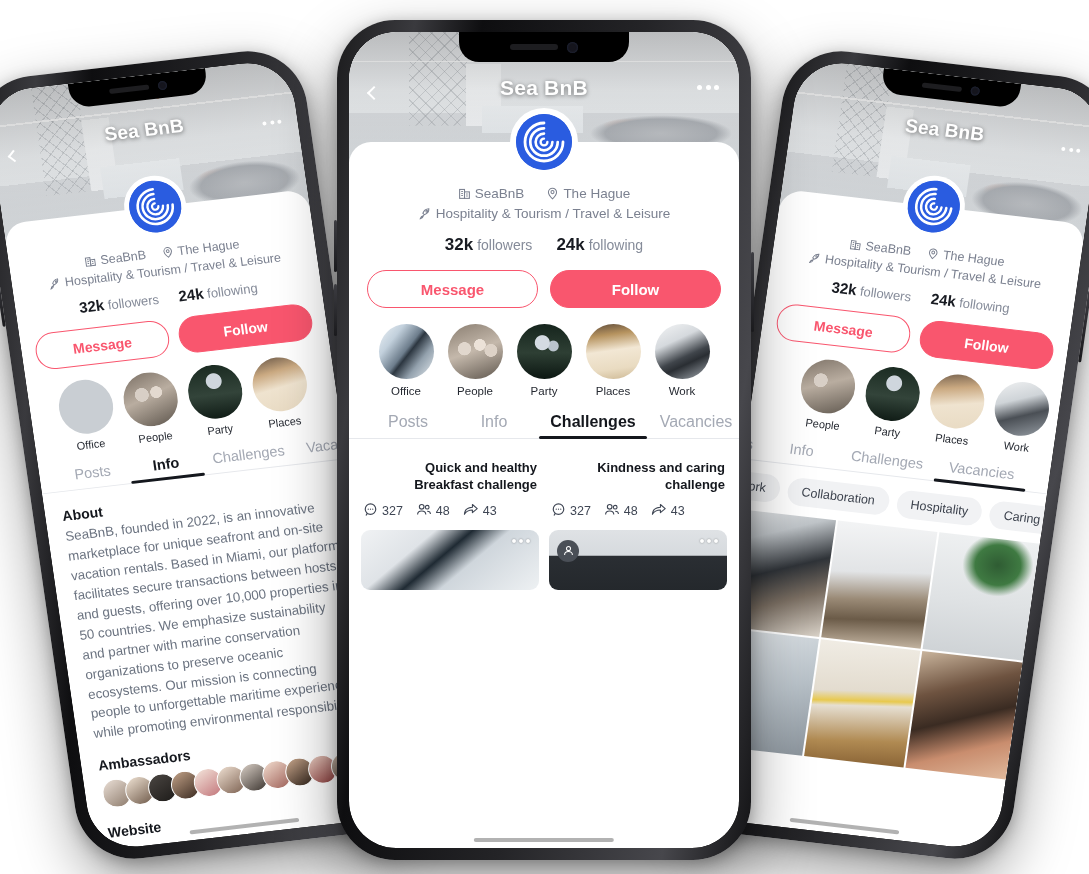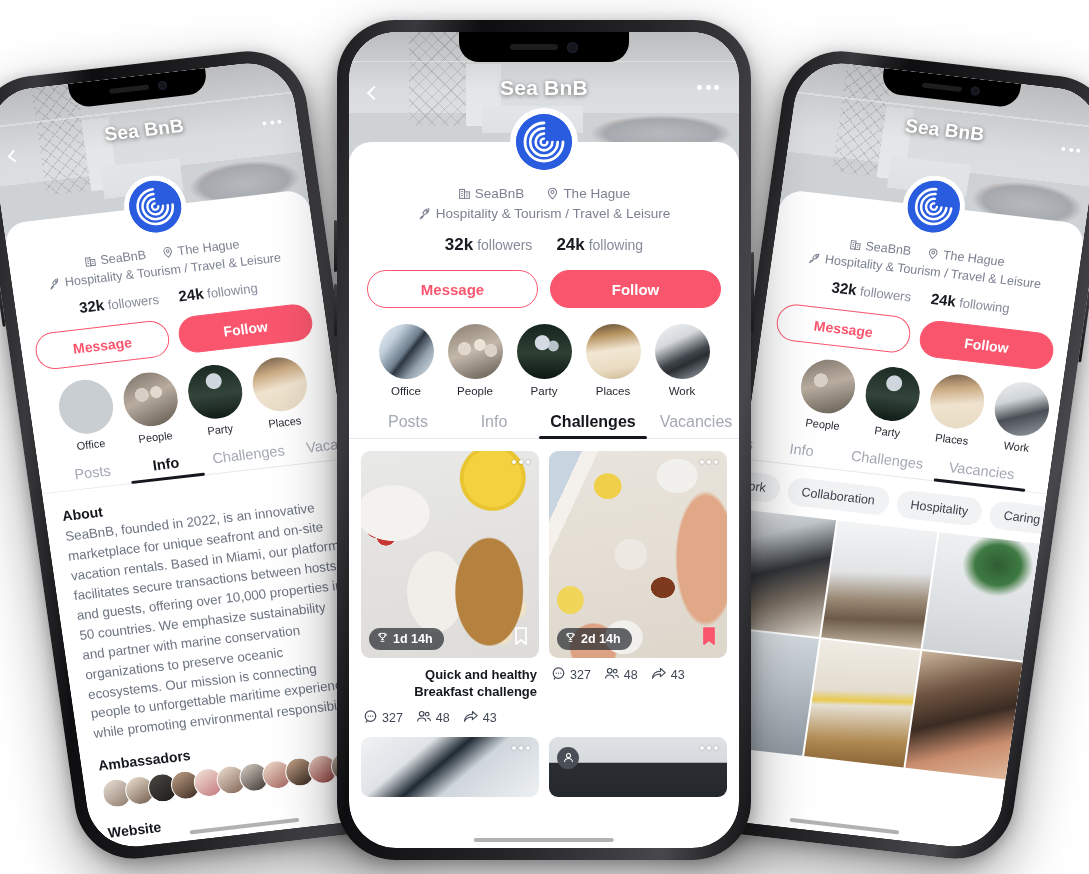--- a/index.html
+++ b/index.html
@@ -701,63 +701,20 @@
         <div class="tabs" style="margin-top:16px; padding:0 18px; font-size:16px;">
           <div class="tab" style="flex:0 0 82px;">Posts</div>
           <div class="tab" style="flex:0 0 90px;">Info</div>
           <div class="tab active" style="flex:0 0 108px;">Challenges</div>
           <div class="tab" style="flex:0 0 98px;">Vacancies</div>
         </div>
 
         <div class="cards">
 
           <div class="card">
-            <div class="card-img" style="background:
-                   radial-gradient(circle at 74% 13%, #f3d13f 0 13%, #e9c631 13% 14.5%, transparent 15%),
-                   radial-gradient(ellipse 26% 17% at 18% 30%, #f4f2ef 0 78%, transparent 80%),
-                   radial-gradient(ellipse 16% 11% at 17% 31%, #b98f52 0 70%, transparent 74%),
-                   radial-gradient(ellipse 7% 5% at 9% 38%, #d33b3b 0 80%, transparent 84%),
-                   radial-gradient(ellipse 6% 4.5% at 14% 42%, #c93434 0 80%, transparent 84%),
-                   radial-gradient(ellipse 22% 30% at 72% 68%, #b5813f 0 85%, transparent 88%),
-                   radial-gradient(circle at 62% 58%, #efe2c6 0 4.5%, transparent 5.2%),
-                   radial-gradient(circle at 74% 60%, #efe2c6 0 4.5%, transparent 5.2%),
-                   radial-gradient(circle at 85% 62%, #efe2c6 0 4.5%, transparent 5.2%),
-                   radial-gradient(circle at 64% 72%, #efe2c6 0 4.5%, transparent 5.2%),
-                   radial-gradient(circle at 76% 74%, #efe2c6 0 4.5%, transparent 5.2%),
-                   radial-gradient(circle at 87% 76%, #efe2c6 0 4.5%, transparent 5.2%),
-                   radial-gradient(circle at 66% 86%, #efe2c6 0 4.5%, transparent 5.2%),
-                   radial-gradient(circle at 79% 88%, #efe2c6 0 4.5%, transparent 5.2%),
-                   radial-gradient(ellipse 18% 22% at 42% 68%, #f1eeea 0 88%, transparent 90%),
-                   radial-gradient(ellipse 6% 8% at 45% 63%, #e2433f 0 82%, transparent 86%),
-                   radial-gradient(ellipse 6% 8% at 40% 73%, #e2433f 0 82%, transparent 86%),
-                   linear-gradient(170deg,#e9e9e8 0%,#e3e2e0 45%,#dedcd9 100%);">
-              <div class="card-dots">
-                <i></i>
-                    <i></i>
-                    <i></i>
-              </div>
-              <div class="timer">
-                <span>
-                  <svg width="11" height="11" viewBox="0 0 16 16" fill="none" stroke="#fff" stroke-width="1.4" stroke-linecap="round">
-                    <path d="M4.5 2h7v3.2a3.5 3.5 0 0 1-7 0z"></path>
-                        <path d="M4.5 3h-2v1.2a2 2 0 0 0 2 2"></path>
-                    <path d="M11.5 3h2v1.2a2 2 0 0 1-2 2"></path>
-                        <path d="M8 8.8V11"></path>
-                        <path d="M5.8 13.6h4.4"></path>
-                        <path d="M6.6 11h2.8"></path>
-                  </svg>
-                </span>
-                <span>1d 14h</span>
-              </div>
-              <div class="bookmark">
-                <svg width="16" height="20" viewBox="0 0 16 20" fill="none" stroke="#fff" stroke-width="1.7" stroke-linejoin="round">
-                  <path d="M3 2h10v16l-5-4-5 4z"></path>
-                </svg>
-              </div>
-            </div>
             <div class="card-title">Quick and healthy Breakfast challenge</div>
             <div class="card-stats">
               <span class="cstat">
                 <span>
                   <svg width="15" height="15" viewBox="0 0 16 16" fill="none" stroke="#3f4654" stroke-width="1.25">
                     <circle cx="8" cy="7.6" r="5.6"></circle>
                         <circle cx="5.6" cy="7.6" r=".65" fill="#3f4654" stroke="none"></circle>
                     <circle cx="8" cy="7.6" r=".65" fill="#3f4654" stroke="none"></circle>
                         <circle cx="10.4" cy="7.6" r=".65" fill="#3f4654" stroke="none"></circle>
                     <path d="M4.6 12.2 3.2 14.4"></path>
@@ -781,58 +738,21 @@
                   <svg width="16" height="15" viewBox="0 0 18 16" fill="none" stroke="#3f4654" stroke-width="1.25" stroke-linejoin="round">
                     <path d="M1.6 13.4C2 8 5.6 5.6 10.6 5.4V2.4l5.4 4.6-5.4 4.6V8.6C6.6 8.7 3.6 10 1.6 13.4z"></path>
                   </svg>
                 </span>
                 <span>43</span>
               </span>
             </div>
           </div>
 
           <div class="card">
-            <div class="card-img" style="background:
-                   radial-gradient(ellipse 14% 10% at 72% 12%, #f2f0ed 0 80%, transparent 84%),
-                   radial-gradient(ellipse 8% 6% at 72% 12%, #7a4a22 0 82%, transparent 86%),
-                   radial-gradient(ellipse 13% 10% at 42% 90%, #f2f0ed 0 80%, transparent 84%),
-                   radial-gradient(ellipse 8% 6% at 42% 89%, #7a4a22 0 82%, transparent 86%),
-                   radial-gradient(ellipse 10% 8% at 33% 17%, #f0d04a 0 75%, transparent 80%),
-                   radial-gradient(ellipse 10% 9% at 12% 72%, #f1d558 0 72%, transparent 78%),
-                   radial-gradient(ellipse 11% 9% at 46% 50%, #ede9e2 0 82%, transparent 86%),
-                   radial-gradient(ellipse 8% 6% at 64% 66%, #7d3a1e 0 82%, transparent 86%),
-                   linear-gradient(115deg, #c8d4df 0 12%, transparent 12%),
-                   linear-gradient(115deg, transparent 0 4%, #f4f1ec 4% 18%, transparent 18%),
-                   radial-gradient(ellipse 22% 42% at 88% 52%, #e0a886 0 72%, transparent 78%),
-                   radial-gradient(ellipse 18% 16% at 25% 95%, #dda183 0 70%, transparent 76%),
-                   linear-gradient(170deg,#e9e4dc 0%,#e4ded4 50%,#ddd6cb 100%);">
-              <div class="card-dots">
-                <i></i>
-                    <i></i>
-                    <i></i>
-              </div>
-              <div class="timer">
-                <span>
-                  <svg width="11" height="11" viewBox="0 0 16 16" fill="none" stroke="#fff" stroke-width="1.4" stroke-linecap="round">
-                    <path d="M4.5 2h7v3.2a3.5 3.5 0 0 1-7 0z"></path>
-                        <path d="M4.5 3h-2v1.2a2 2 0 0 0 2 2"></path>
-                    <path d="M11.5 3h2v1.2a2 2 0 0 1-2 2"></path>
-                        <path d="M8 8.8V11"></path>
-                        <path d="M5.8 13.6h4.4"></path>
-                        <path d="M6.6 11h2.8"></path>
-                  </svg>
-                </span>
-                <span>2d 14h</span>
-              </div>
-              <div class="bookmark">
-                <svg width="16" height="20" viewBox="0 0 16 20" fill="#f9566e" stroke="#f9566e" stroke-width="1.7" stroke-linejoin="round">
-                  <path d="M3 2h10v16l-5-4-5 4z"></path>
-                </svg>
-              </div>
-            </div>
+            <div class="card-title">Kindness and caring challenge</div>
             <div class="card-stats">
               <span class="cstat">
                 <span>
                   <svg width="15" height="15" viewBox="0 0 16 16" fill="none" stroke="#3f4654" stroke-width="1.25">
                     <circle cx="8" cy="7.6" r="5.6"></circle>
                         <circle cx="5.6" cy="7.6" r=".65" fill="#3f4654" stroke="none"></circle>
                     <circle cx="8" cy="7.6" r=".65" fill="#3f4654" stroke="none"></circle>
                         <circle cx="10.4" cy="7.6" r=".65" fill="#3f4654" stroke="none"></circle>
                     <path d="M4.6 12.2 3.2 14.4"></path>
                   </svg>

